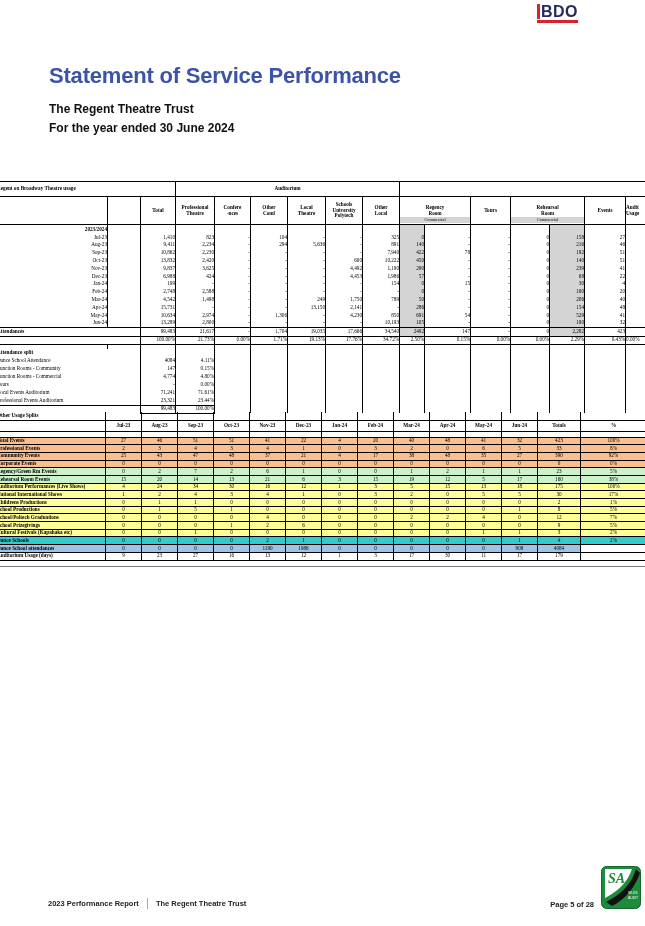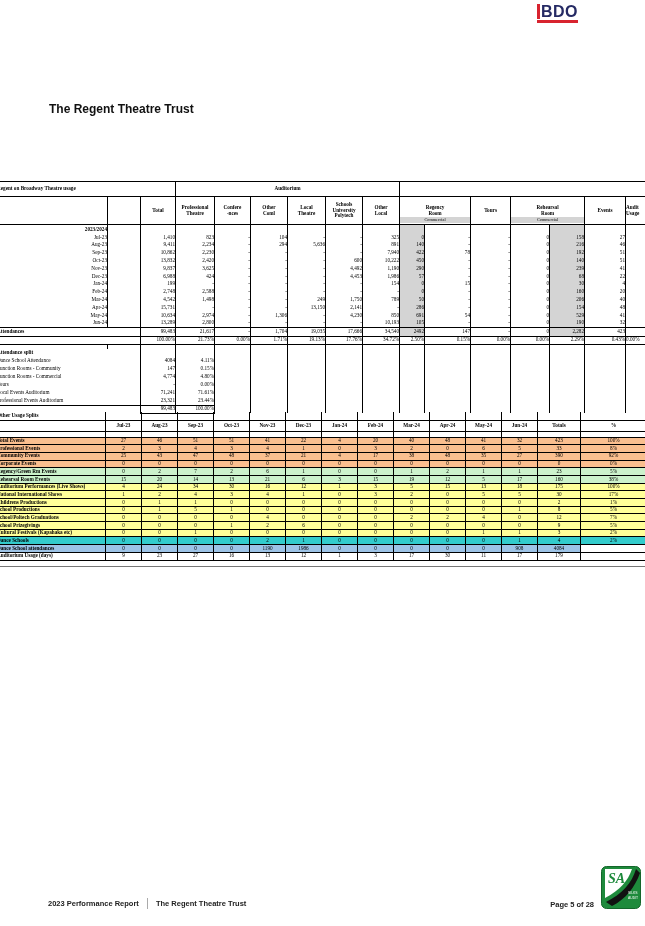--- a/index.html
+++ b/index.html
@@ -53,22 +53,24 @@
 </head>
 <body>
 
 <div id="page">
 
   <div class="bdo">
     <span class="bdo-bar"></span>
     <span class="bdo-text">BDO</span>
   </div>
 
+  <div class="title">Statement of Service Performance</div>
   <div class="subtitle">
     <div>The Regent Theatre Trust</div>
+    <div>For the year ended 30 June 2024</div>
   </div>
 
   <table id="t1" class="tt">
       <colgroup>
         <col style="width: 111px;">
         <col style="width: 33px;">
         <col style="width: 35px;">
         <col style="width: 39px;">
         <col style="width: 36px;">
         <col style="width: 37px;">

